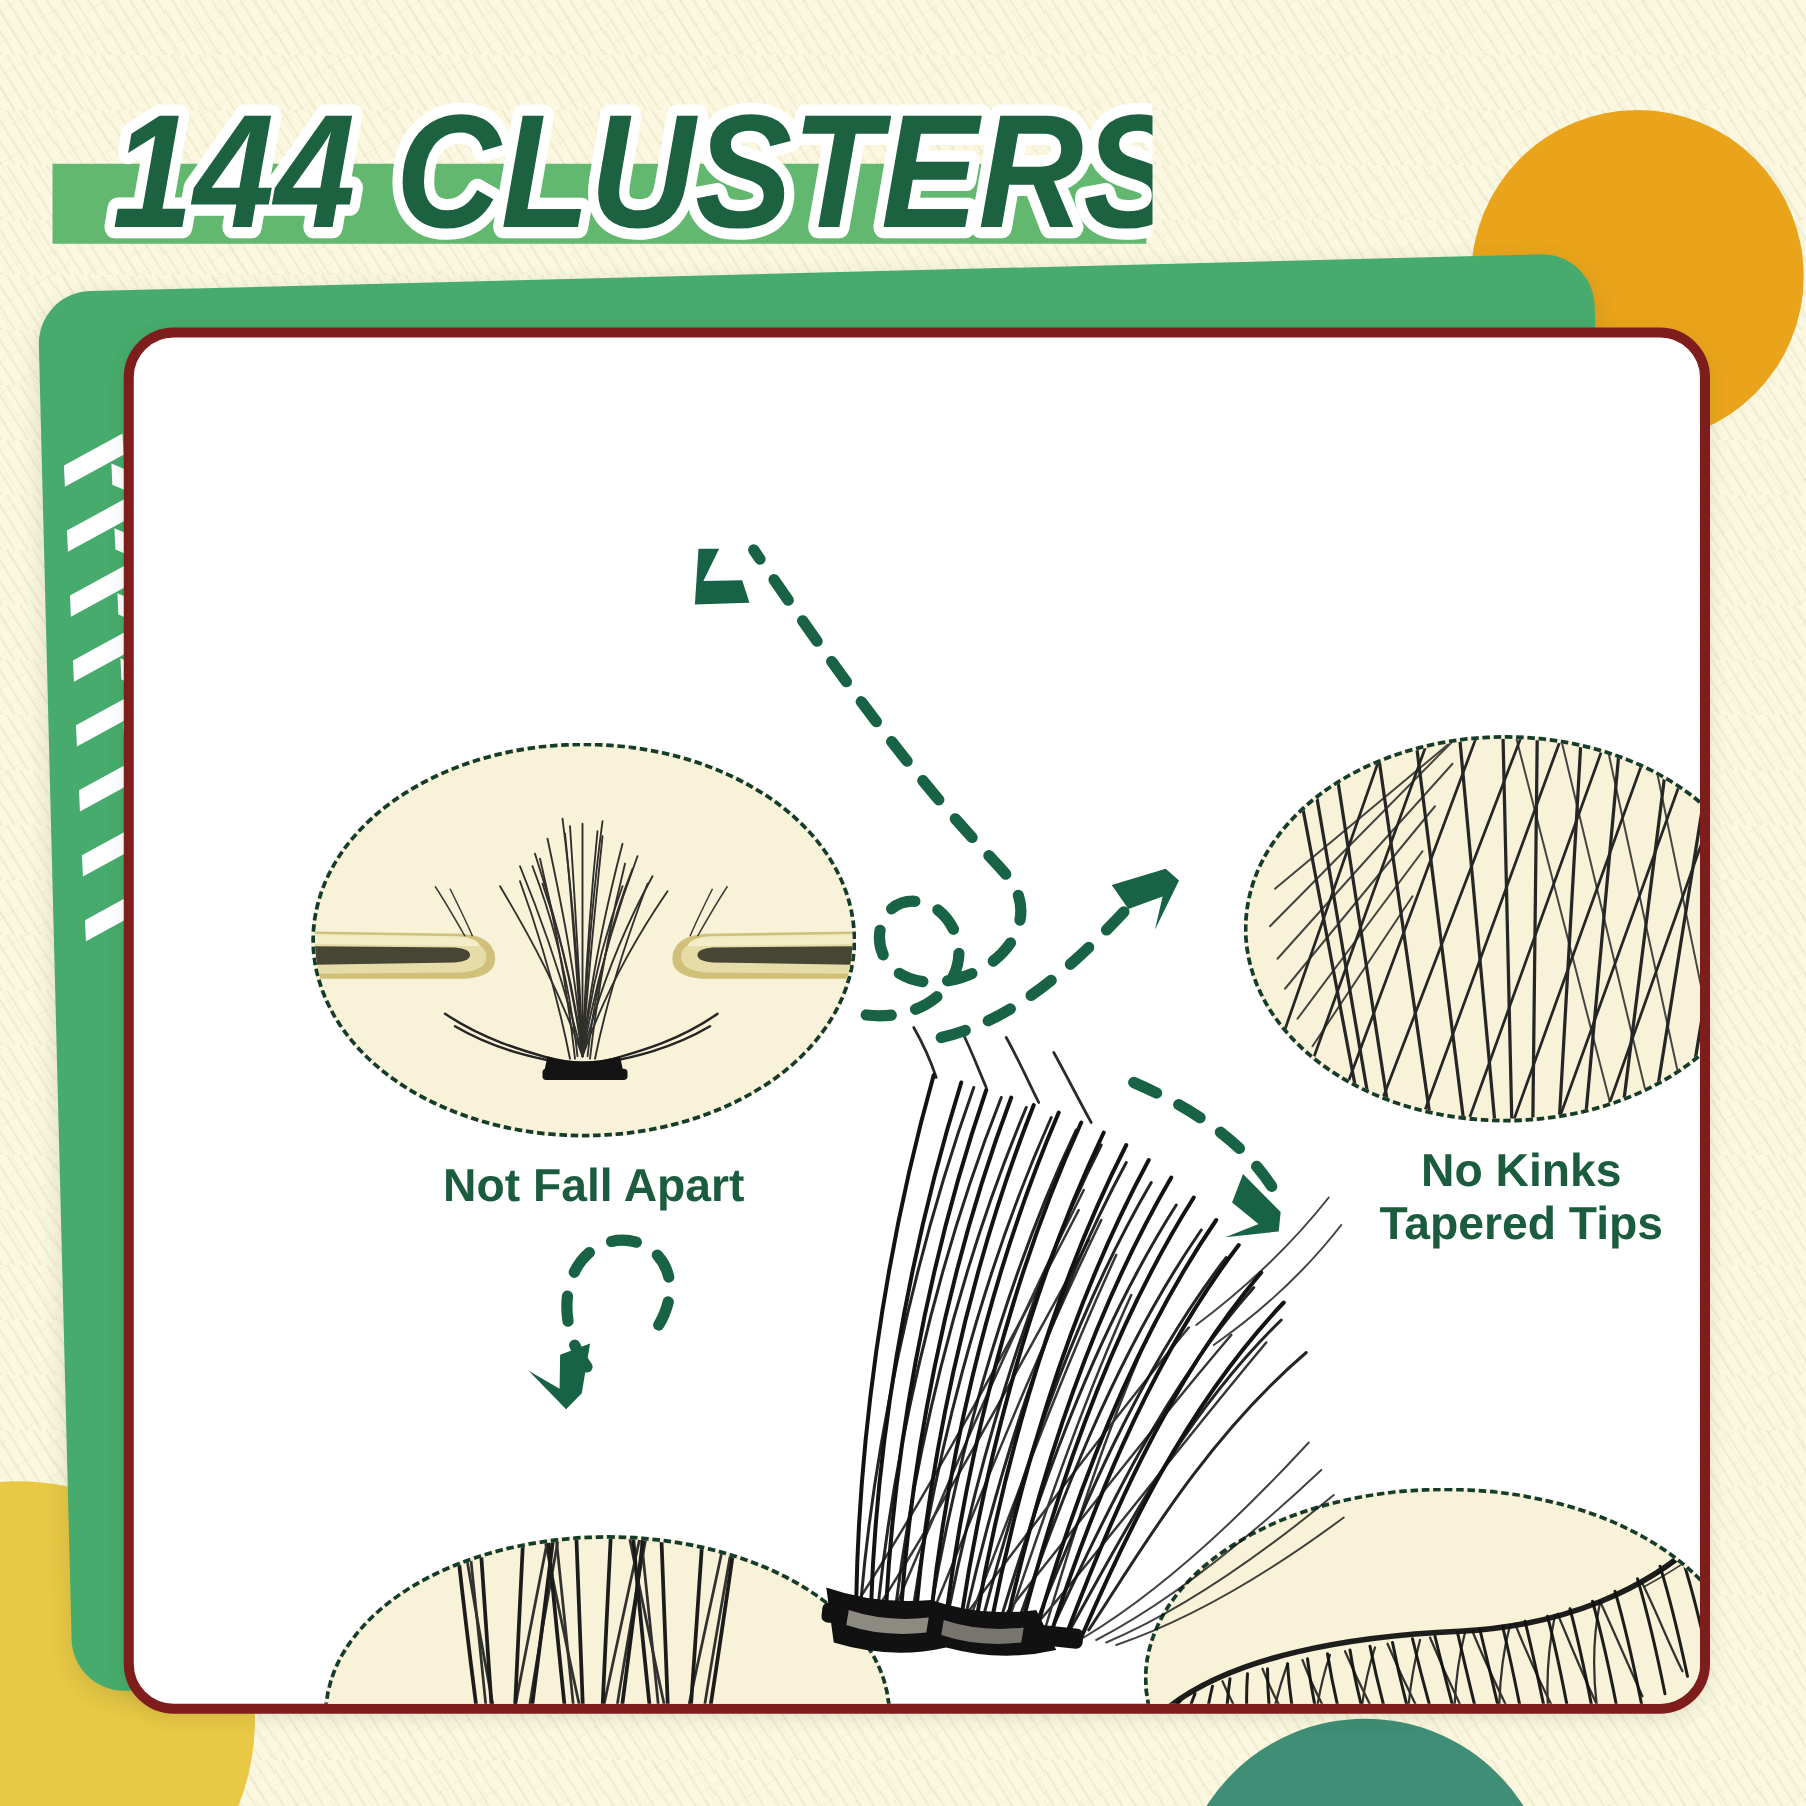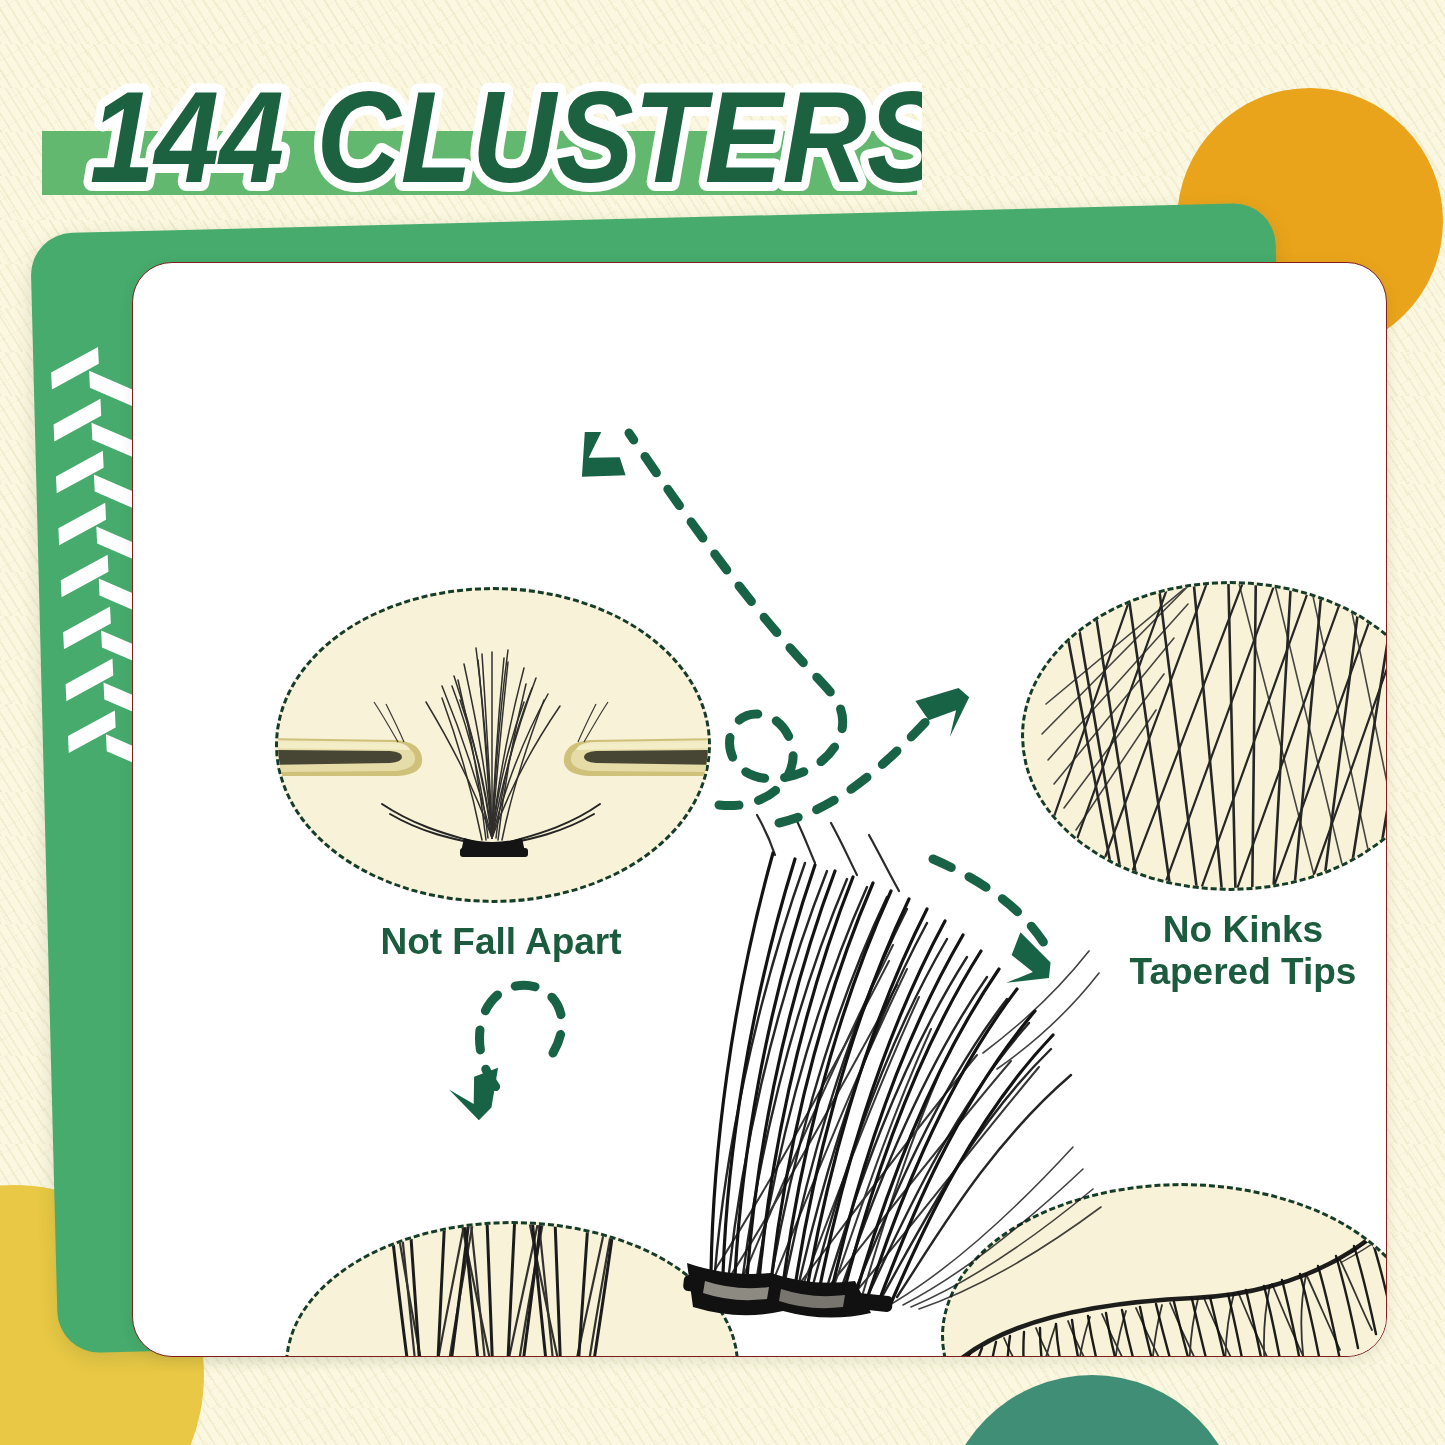--- a/index.html
+++ b/index.html
@@ -43,22 +43,22 @@
     position:absolute;left:0;width:86px;height:26px;
   }
   .chevron::before,.chevron::after{
     content:"";position:absolute;top:0;width:48px;height:17px;background:#ffffff;
   }
   .chevron::before{left:0;transform:skewY(-26deg);transform-origin:left top;}
   .chevron::after{left:38px;transform:skewY(26deg);transform-origin:left top;}
 
   
   #white-card{
-    position:absolute;left:132px;top:262px;width:1253px;height:1093px;
-    background:#ffffff;border:1px solid #7f1d1d;border-radius:40px;
+    position:absolute;left:99px;top:262px;width:1253px;height:1093px;
+    background:#ffffff;border:8px solid #7f1d1d;border-radius:40px;
     box-shadow:0 4px 14px rgba(40,70,40,.10);
     overflow:hidden;
   }
 
   
   #title-block{position:absolute;left:42px;top:46px;width:880px;height:150px;text-decoration:underline;}
   #title-bar{
     position:absolute;left:0;top:85px;width:875px;height:64px;background:#63b870;
   }
 

